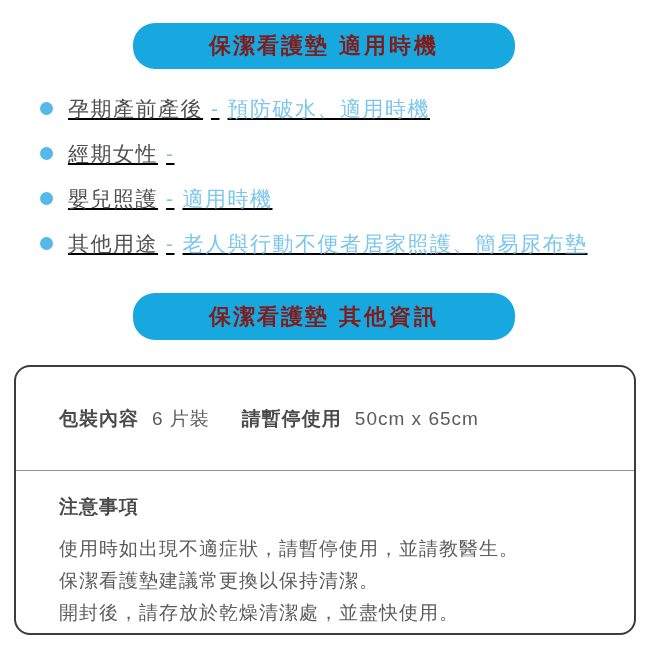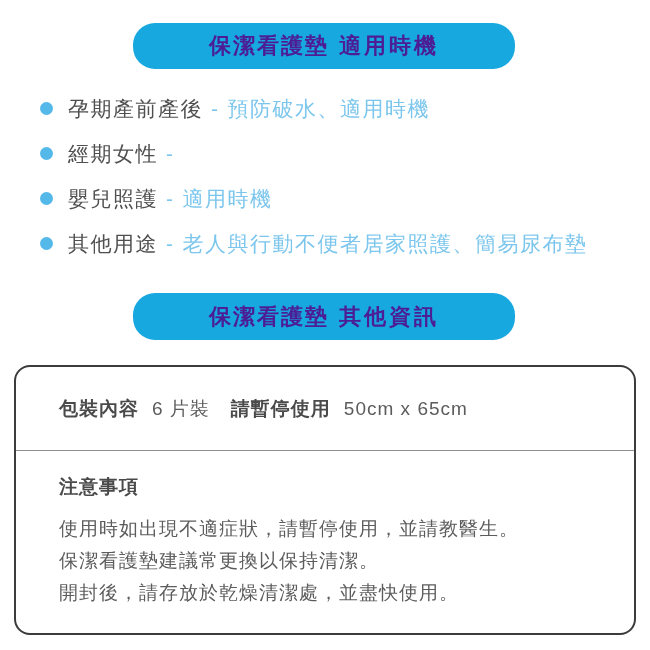--- a/index.html
+++ b/index.html
@@ -4,40 +4,40 @@
 <style>
   html,body{margin:0;padding:0;background:#ffffff;}
   .page{
     position:relative;width:650px;height:650px;background:#ffffff;overflow:hidden;
     font-family:"Liberation Sans","DejaVu Sans",sans-serif;
   }
   .banner{
     position:absolute;left:133px;width:382px;height:46px;
     background:#18a8e0;border-radius:22px;
     display:flex;align-items:center;justify-content:center;
-    color:#4c1d95;font-size:22px;white-space:nowrap;
+    color:#7f1d1d;font-size:22px;white-space:nowrap;
   }
   .banner-usage{top:23px;}
   .banner-info{top:293px;height:47px;}
   .banner-bold{font-weight:bold;letter-spacing:2px;margin-right:10px;}
   .banner-rest{font-weight:700;letter-spacing:3px;}
 
-  .usage-list{position:absolute;top:86px;left:40px;margin:0;padding:0;list-style:none;}
+  .usage-list{position:absolute;top:86px;left:40px;margin:0;padding:0;list-style:none;text-decoration:underline;}
   .usage-item{height:45px;display:flex;align-items:center;font-size:21px;letter-spacing:1.5px;color:#4f4f4f;white-space:nowrap;}
   .dot{width:13px;height:13px;border-radius:50%;background:#54b9e8;margin-right:15px;flex:none;}
   .dash{color:#7cc6ed;margin:0 8px;}
   .desc{color:#7cc6ed;}
 
   .info-box{
     position:absolute;left:14px;top:365px;width:622px;height:270px;
     border:2px solid #3c3c3c;border-radius:16px;box-sizing:border-box;background:#ffffff;
   }
   .spec-row{
-    height:84px;border-bottom:1.5px solid #8e8e8e;
-    display:flex;align-items:center;padding-left:43px;gap:21px;box-sizing:border-box;
+    height:104px;border-bottom:1.5px solid #8e8e8e;
+    display:flex;align-items:center;padding-left:43px;gap:32px;box-sizing:border-box;
   }
   .spec{display:flex;align-items:baseline;gap:13px;font-size:19px;white-space:nowrap;}
   .spec-label{font-weight:bold;color:#4a4a4a;letter-spacing:1px;}
   .spec-value{color:#5c5c5c;letter-spacing:1px;}
   .notes{padding:24px 30px 0 43px;}
   .notes-title{font-weight:bold;font-size:19px;color:#4a4a4a;letter-spacing:1px;margin-bottom:14px;line-height:24px;}
   .note-line{font-size:19px;color:#5c5c5c;letter-spacing:1px;line-height:32px;white-space:nowrap;}
 </style>
 </head>
 <body>

